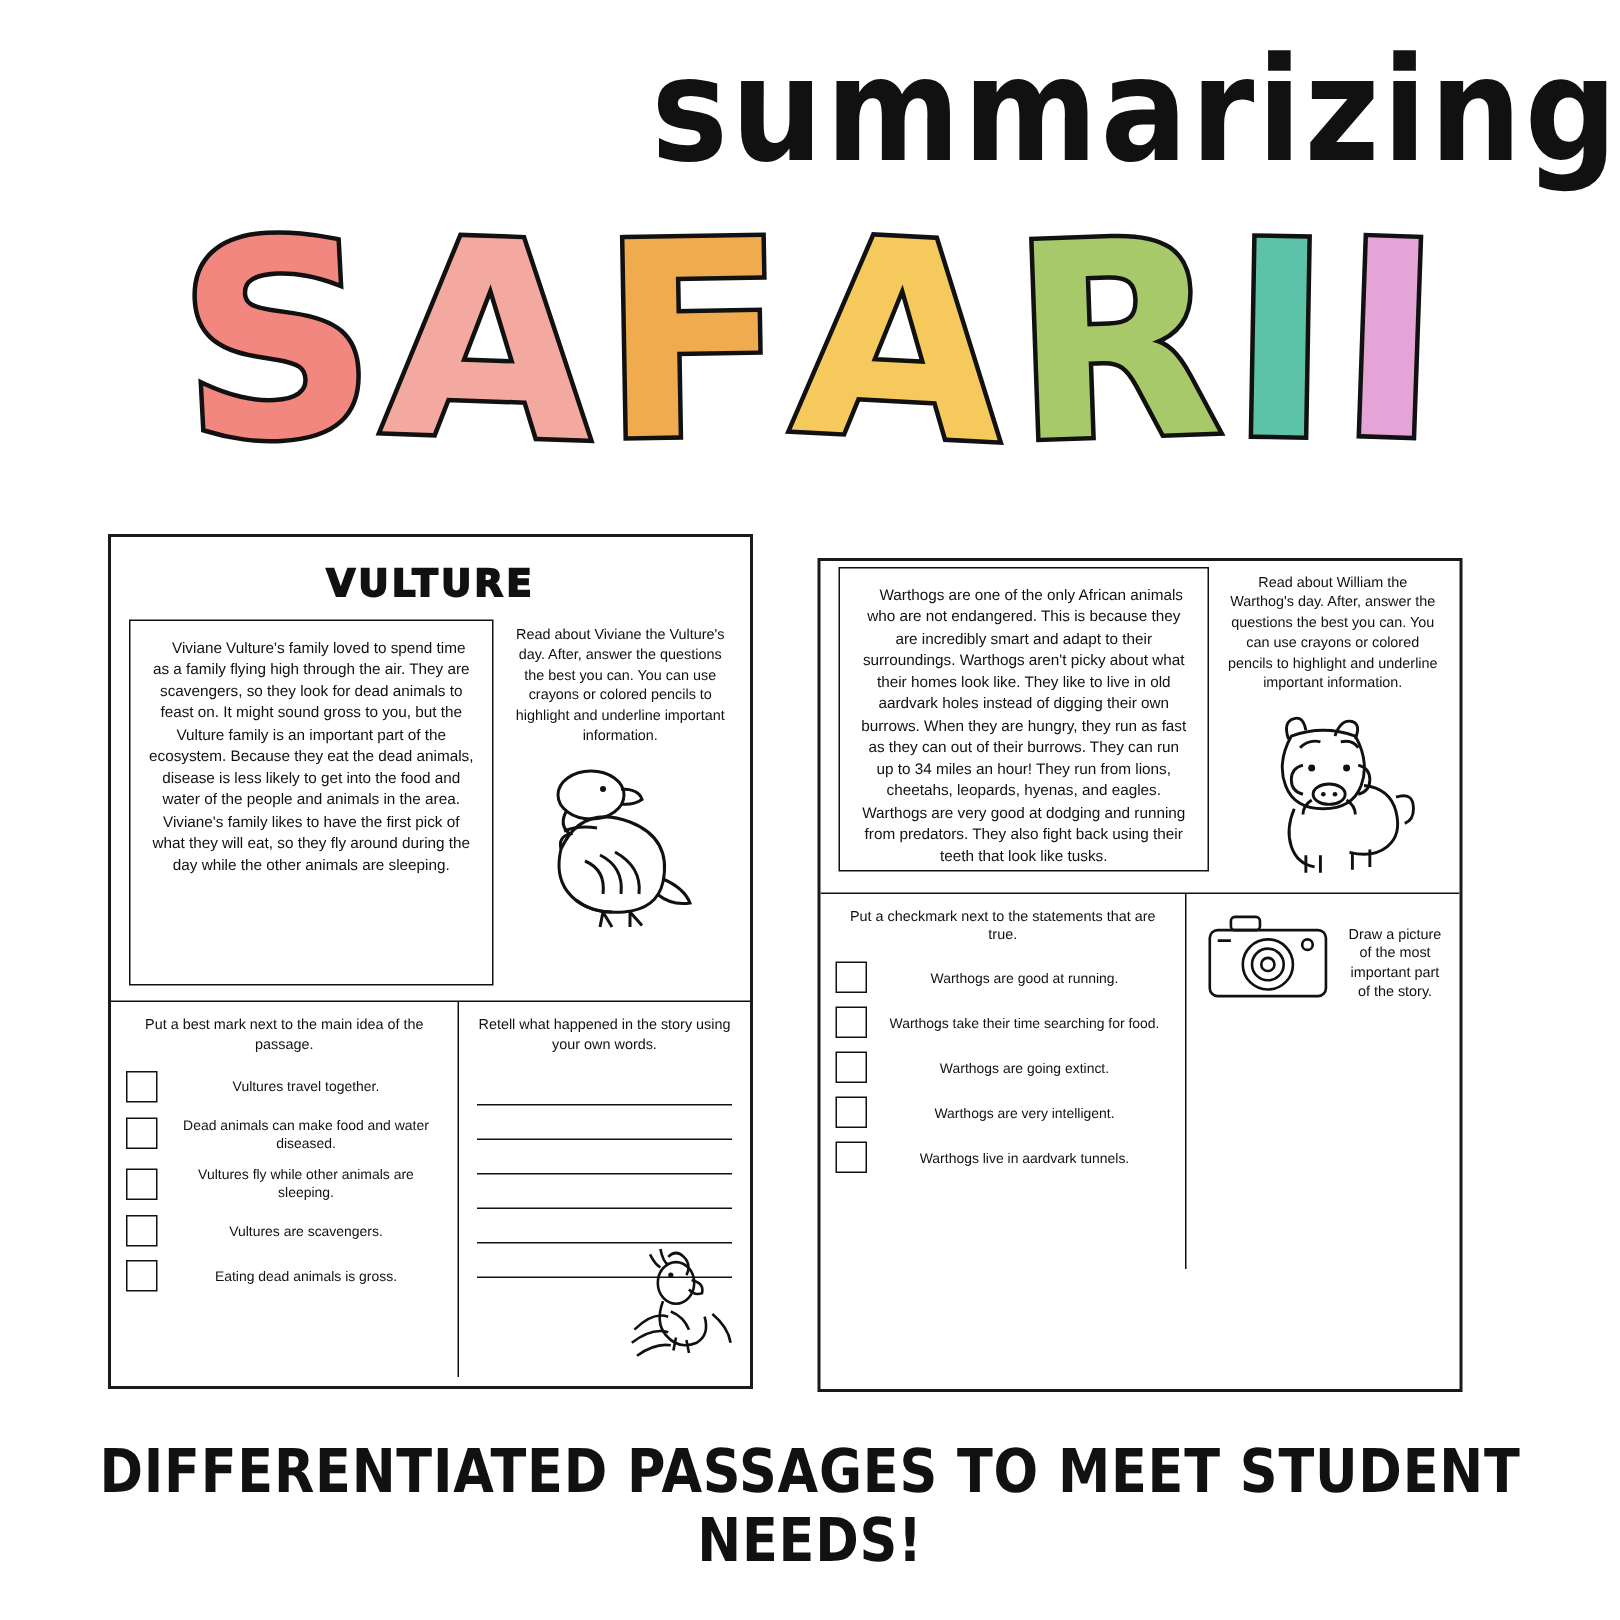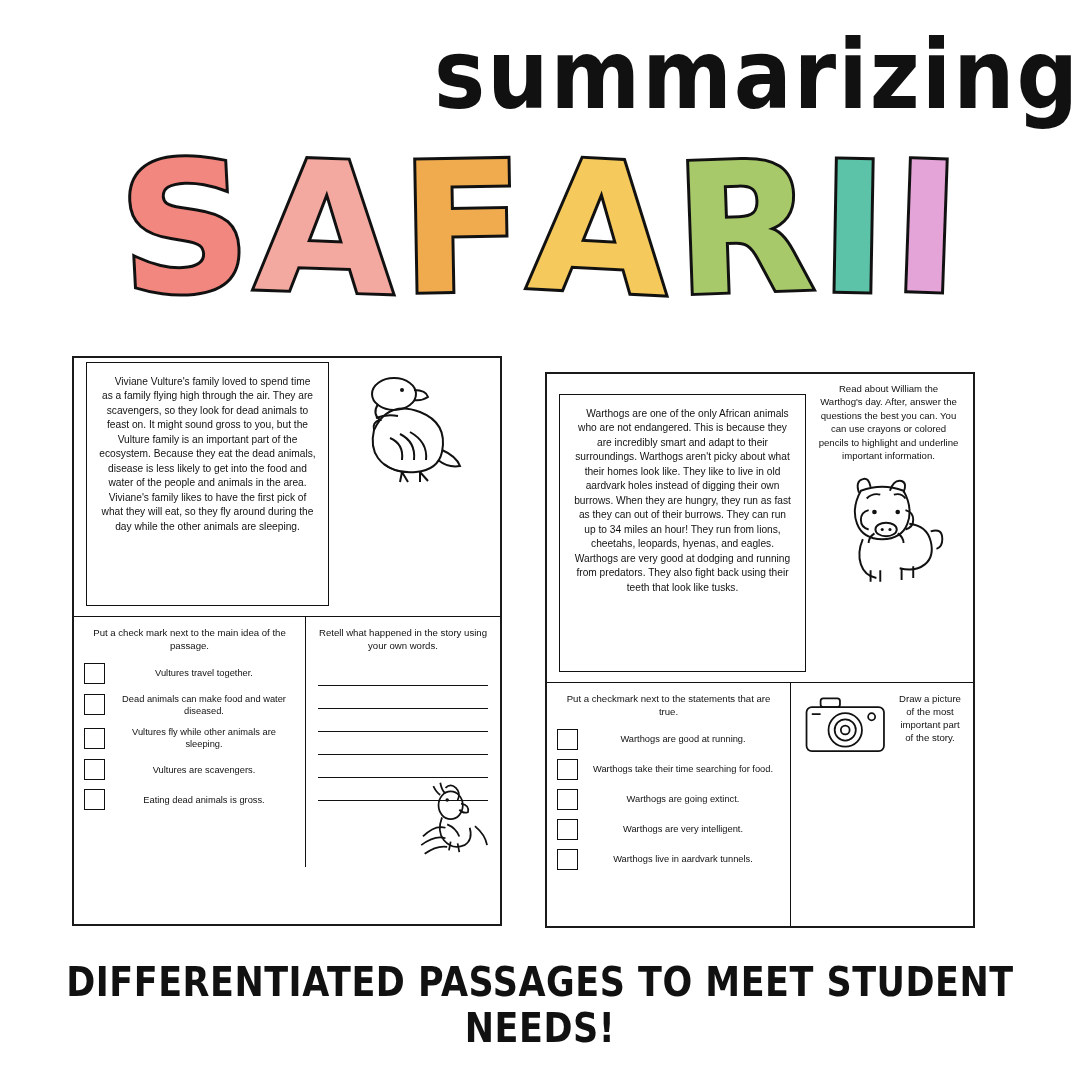--- a/index.html
+++ b/index.html
@@ -98,21 +98,21 @@
   .passage-box {
     border: 1.5px solid #111;
     box-sizing: border-box;
     padding: 12px 12px;
     font-size: 10.2px;
     line-height: 1.42;
     text-align: center;
     color: #111;
   }
   .sheet-vulture .passage-box { width: 243px; height: 244px; }
-  .sheet-warthog .passage-box { width: 247px; height: 278px; margin-top: 16px; }
+  .sheet-warthog .passage-box { width: 247px; height: 203px; }
   .passage-box p { margin: 0; text-indent: 10px; }
 
   .side-col {
     flex: 1;
     padding-left: 10px;
     box-sizing: border-box;
   }
   .directions {
     font-size: 9.6px;
     line-height: 1.4;
@@ -209,26 +209,28 @@
     <span class="safari-letter l1" style="color:#F4A9A0">A</span>
     <span class="safari-letter l2" style="color:#F0AB4E">F</span>
     <span class="safari-letter l3" style="color:#F5C95B">A</span>
     <span class="safari-letter l4" style="color:#A8C96A">R</span>
     <span class="safari-letter l5" style="color:#5CC2A8">I</span>
     <span class="safari-letter l1" style="color:#E4A4D8">I</span>
   </div>
 </div>
 
 <div class="sheet sheet-vulture">
+  <div class="sheet-title">VULTURE</div>
 
   <div class="top-area">
     <div class="passage-box">
       <p>Viviane Vulture's family loved to spend time as a family flying high through the air. They are scavengers, so they look for dead animals to feast on. It might sound gross to you, but the Vulture family is an important part of the ecosystem. Because they eat the dead animals, disease is less likely to get into the food and water of the people and animals in the area. Viviane's family likes to have the first pick of what they will eat, so they fly around during the day while the other animals are sleeping.</p>
     </div>
     <div class="side-col">
+      <div class="directions">Read about Viviane the Vulture's day. After, answer the questions the best you can. You can use crayons or colored pencils to highlight and underline important information.</div>
       <div class="animal-art">
         <svg width="120" height="115" viewBox="0 0 120 115" fill="none" stroke="#111" stroke-width="2">
           <ellipse cx="40" cy="22" rx="22" ry="16"></ellipse>
           <path d="M60 18 q12 0 14 7 q-6 4 -14 3"></path>
           <circle cx="48" cy="18" r="2" fill="#111" stroke="none"></circle>
           <path d="M24 32 q-6 10 2 16 q-8 2 -6 10"></path>
           <path d="M22 46 q10 -4 22 -2"></path>
           <path d="M20 58 q14 -30 46 -18 q28 11 22 40 q-4 18 -26 20 q-26 2 -38 -14 q-8 -11 -4 -28z"></path>
           <path d="M36 66 q14 6 12 22"></path>
           <path d="M46 62 q16 8 14 26"></path>
@@ -239,21 +241,21 @@
           <path d="M88 78 q14 6 18 16 q-12 2 -22 -6"></path>
         </svg>
       </div>
     </div>
   </div>
 
   <div class="divider-h"></div>
 
   <div class="bottom-area">
     <div class="bottom-left">
-      <div class="instr">Put a check mark next to the main idea of the passage.</div>
+      <div class="instr">Put a best mark next to the main idea of the passage.</div>
       <div class="choice">
         <span class="checkbox"></span>
         <span class="choice-text">Vultures travel together.</span>
       </div>
       <div class="choice">
         <span class="checkbox"></span>
         <span class="choice-text">Dead animals can make food and water diseased.</span>
       </div>
       <div class="choice">
         <span class="checkbox"></span>
@@ -358,19 +360,19 @@
           <svg width="88" height="66" viewBox="0 0 100 75" fill="none" stroke="#111" stroke-width="2">
             <rect x="4" y="16" width="88" height="50" rx="6"></rect>
             <rect x="20" y="6" width="22" height="10" rx="3"></rect>
             <circle cx="48" cy="42" r="19"></circle>
             <circle cx="48" cy="42" r="12"></circle>
             <circle cx="48" cy="42" r="5"></circle>
             <circle cx="78" cy="27" r="4"></circle>
             <path d="M10 24 h10"></path>
           </svg>
         </div>
-        <div class="instr" style="margin-top:0;text-align:center;">Draw a picture of the most important part of the story.</div>
+        <div class="instr" style="margin-top:12px;text-align:center;">Draw a picture of the most important part of the story.</div>
       </div>
     </div>
   </div>
 </div>
 
 <div class="footer">DIFFERENTIATED PASSAGES TO MEET STUDENT NEEDS!</div>
 
 </body></html>

